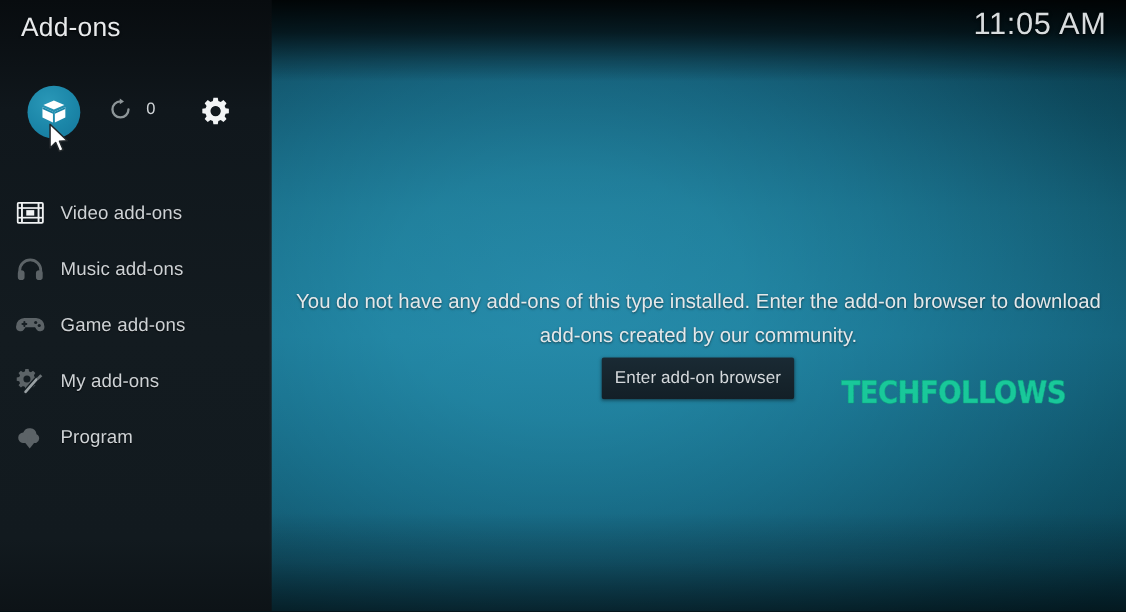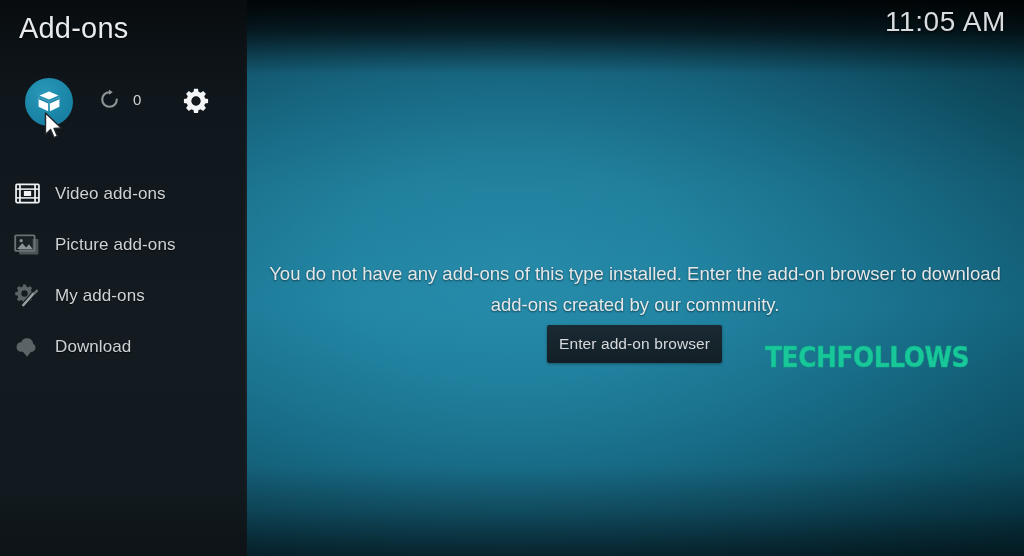--- a/index.html
+++ b/index.html
@@ -32,21 +32,21 @@
     position:absolute; left:0; top:0; width:247px; height:556px;
     background:linear-gradient(180deg,#080c0f 0%, #10171c 18%, #131b20 55%, #121a1f 88%, #0d1317 100%);
     z-index:5;
   }
   #sidebar:after{
     content:""; position:absolute; right:0; top:0; width:2px; height:100%;
     background:linear-gradient(180deg, rgba(255,255,255,0.00), rgba(255,255,255,0.05), rgba(255,255,255,0.00));
   }
   #page-title {
     position:absolute; left:19px; top:12px;
-    font-size:29px; font-weight:300; color:#e8eaec; letter-spacing:0.2px;
+    font-size:24px; font-weight:300; color:#e8eaec; letter-spacing:0.2px;
     text-shadow:0 1px 2px rgba(0,0,0,.8);
   }
 
   
   #toolbar { position:absolute; left:0; top:78px; width:247px; height:52px; }
   #addon-circle {
     position:absolute; left:25px; top:0; width:48px; height:48px; border-radius:50%;
     background:radial-gradient(circle at 40% 32%, #2a98b8 0%, #1b86a8 55%, #15769a 100%);
     display:flex; align-items:center; justify-content:center;
   }
@@ -184,35 +184,45 @@
             <rect x="4.2" y="1.5" width="1.8" height="19" fill="#f0f2f3"></rect>
             <rect x="20" y="1.5" width="1.8" height="19" fill="#f0f2f3"></rect>
             <rect x="1" y="5.6" width="24" height="1.6" fill="#f0f2f3"></rect>
             <rect x="1" y="14.8" width="24" height="1.6" fill="#f0f2f3"></rect>
             <rect x="9.2" y="8.4" width="7.6" height="5.2" fill="#f0f2f3"></rect>
           </svg>
         </span>
         <span class="menu-label">Video add-ons</span>
       </div>
 
-
-
-
-      <div class="menu-item">
-        <span class="menu-icon">
-          <svg width="26" height="22" viewBox="0 0 27 23">
-            <rect x="5.2" y="5.2" width="20.2" height="16.2" rx="1" fill="#4d5458"></rect>
-            <rect x="1.2" y="1.4" width="20.2" height="16.2" rx="1" fill="none" stroke="#6b7276" stroke-width="2"></rect>
-            <rect x="3.2" y="3.4" width="16.2" height="12.2" fill="#1a2227"></rect>
-            <circle cx="7.4" cy="7.0" r="1.7" fill="#8d9497"></circle>
-            <path d="M3.2 15.6 L8.6 9.6 L12.6 14.0 L15.6 10.6 L19.4 15.6 Z" fill="#8d9497"></path>
-          </svg>
-        </span>
-        <span class="menu-label">Picture add-ons</span>
-      </div>
+      <div class="menu-item">
+        <span class="menu-icon">
+          <svg width="25" height="23" viewBox="0 0 26 24">
+            <path d="M3 16 v-2.5 a10 10 0 0 1 20 0 v2.5" fill="none" stroke="#5c6367" stroke-width="2.6" stroke-linecap="round"></path>
+            <rect x="1.2" y="13.2" width="6.4" height="9.4" rx="3.0" fill="#5c6367"></rect>
+            <rect x="18.4" y="13.2" width="6.4" height="9.4" rx="3.0" fill="#5c6367"></rect>
+          </svg>
+        </span>
+        <span class="menu-label">Music add-ons</span>
+      </div>
+
+      <div class="menu-item">
+        <span class="menu-icon">
+          <svg width="27" height="19" viewBox="0 0 28 20">
+            <path d="M8.4 3.2 h11.2 a8.2 8.2 0 0 1 8.0 8.4 a4.2 4.2 0 0 1 -7.6 2.6 l-1.4 -2.0 h-9.2 l-1.4 2.0 a4.2 4.2 0 0 1 -7.6 -2.6 a8.2 8.2 0 0 1 8.0 -8.4 z" fill="#5c6367"></path>
+            <rect x="5.6" y="8.0" width="5.6" height="1.9" rx="0.9" fill="#171f24"></rect>
+            <rect x="7.45" y="6.15" width="1.9" height="5.6" rx="0.9" fill="#171f24"></rect>
+            <circle cx="19.2" cy="7.6" r="1.5" fill="#171f24"></circle>
+            <circle cx="22.6" cy="10.4" r="1.5" fill="#171f24"></circle>
+          </svg>
+        </span>
+        <span class="menu-label">Game add-ons</span>
+      </div>
+
+
 
       <div class="menu-item">
         <span class="menu-icon">
           <svg width="26" height="26" viewBox="0 0 26 26">
             <path fill="#5c6367" d="M9.0 1.4 h3.0 l0.4 2.3 a7.6 7.6 0 0 1 1.7 0.7 l1.9 -1.35 l2.15 2.15 l-1.35 1.9 a7.6 7.6 0 0 1 0.7 1.7 l2.3 0.4 v3.0 l-2.3 0.4 a7.6 7.6 0 0 1 -0.7 1.7 l1.35 1.9 l-2.15 2.15 l-1.9 -1.35 a7.6 7.6 0 0 1 -1.7 0.7 l-0.4 2.3 h-3.0 l-0.4 -2.3 a7.6 7.6 0 0 1 -1.7 -0.7 l-1.9 1.35 l-2.15 -2.15 l1.35 -1.9 a7.6 7.6 0 0 1 -0.7 -1.7 l-2.3 -0.4 v-3.0 l2.3 -0.4 a7.6 7.6 0 0 1 0.7 -1.7 l-1.35 -1.9 l2.15 -2.15 l1.9 1.35 a7.6 7.6 0 0 1 1.7 -0.7 z"></path>
             <circle cx="10.5" cy="10.5" r="3.2" fill="#151d22"></circle>
             <line x1="8.6" y1="22.8" x2="20.4" y2="9.4" stroke="#151d22" stroke-width="4.6" stroke-linecap="round"></line>
             <line x1="9.2" y1="22.2" x2="19.4" y2="10.6" stroke="#9aa1a4" stroke-width="2.4" stroke-linecap="round"></line>
             <path d="M19.0 10.2 l3.6 -4.0 l1.9 1.9 l-4.0 3.6 z" fill="#6b7276"></path>
           </svg>
@@ -221,19 +231,19 @@
       </div>
 
       <div class="menu-item">
         <span class="menu-icon">
           <svg width="26" height="23" viewBox="0 0 27 24">
             <path d="M7.0 17.4 a5.0 5.0 0 0 1 0.4 -9.96 a6.6 6.6 0 0 1 12.6 1.6 a4.6 4.6 0 0 1 -0.4 8.36 z" fill="#5c6367"></path>
             <rect x="11.6" y="11.0" width="3.8" height="7.4" fill="#5c6367"></rect>
             <path d="M8.6 16.6 L18.4 16.6 L13.5 22.6 Z" fill="#5c6367"></path>
           </svg>
         </span>
-        <span class="menu-label">Download</span>
+        <span class="menu-label">Program</span>
       </div>
 
     </div>
   </div>
 
 </div>
 
 </body></html>

